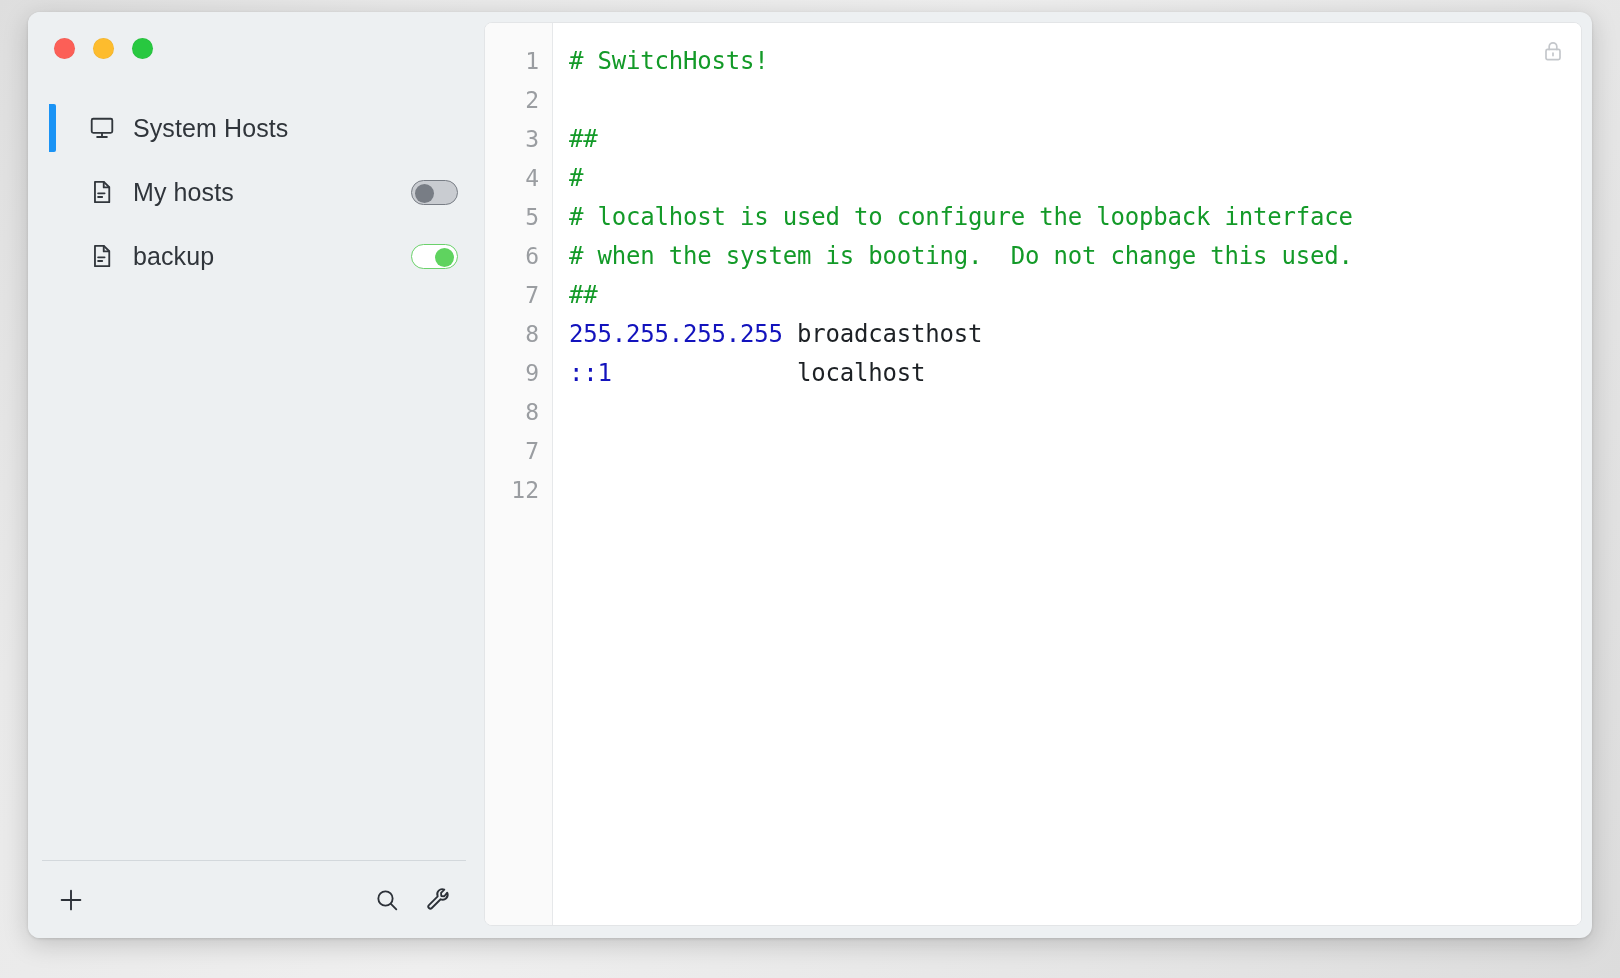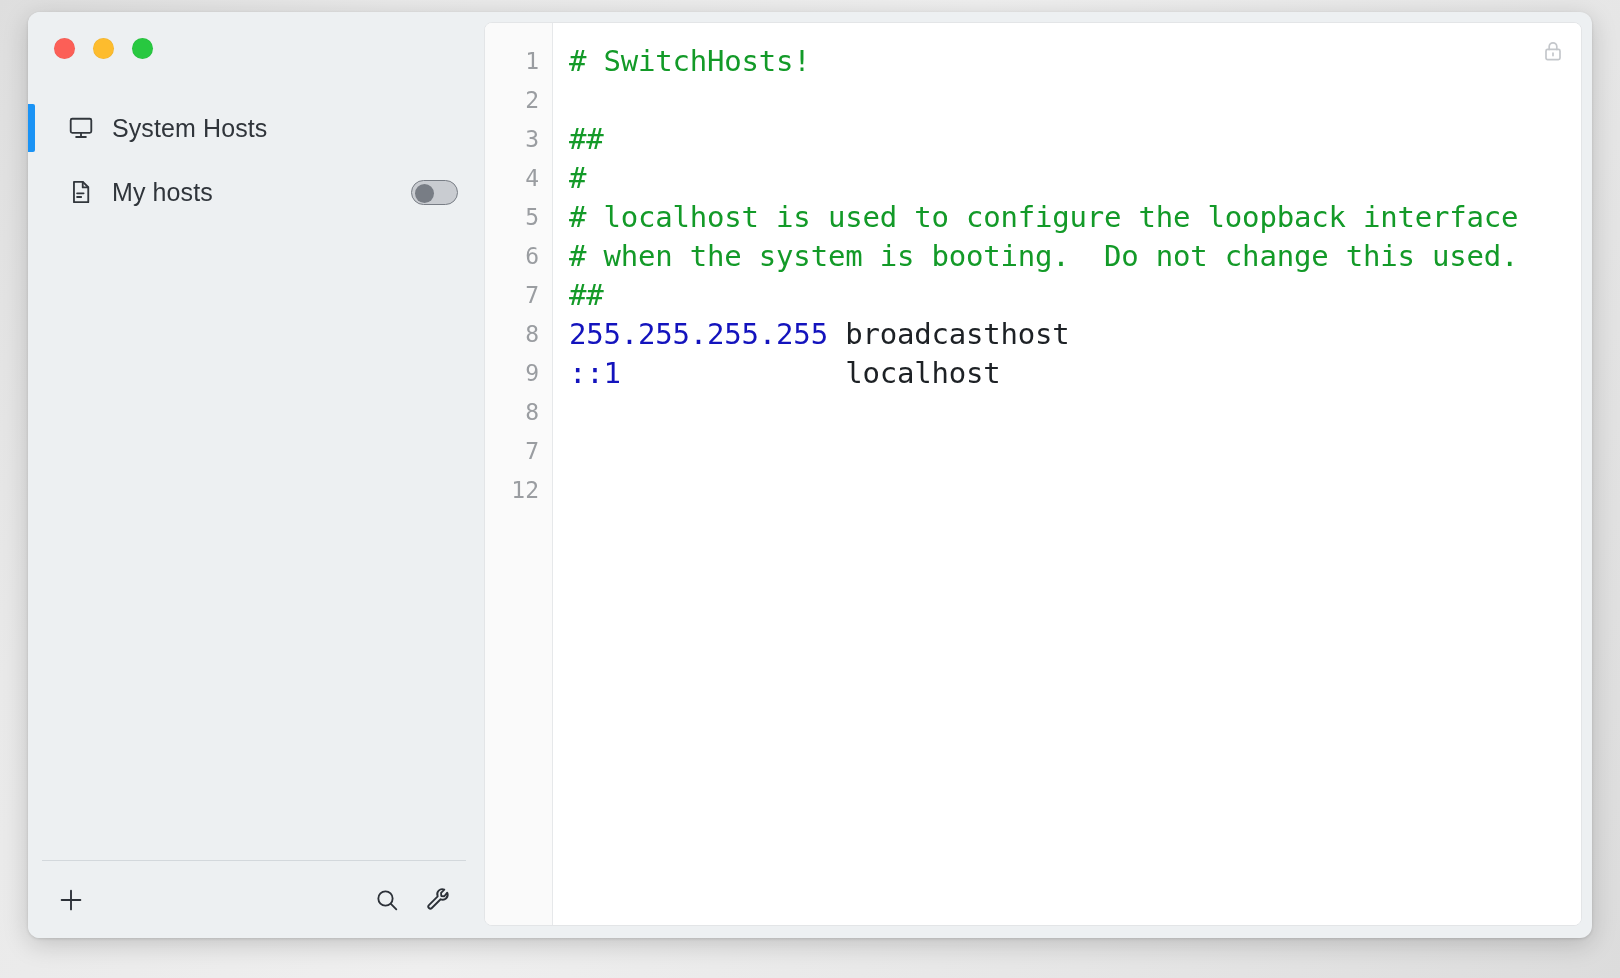--- a/index.html
+++ b/index.html
@@ -63,20 +63,21 @@
     margin-top: 22px;
     flex: 1 1 auto;
   }
 
   .host-item {
     position: relative;
     display: flex;
     align-items: center;
     height: 64px;
     padding: 0 22px 0 40px;
+    margin-left: 21px;
   }
   .host-item .sel-bar {
     position: absolute;
     left: 0;
     top: 8px;
     width: 7px;
     height: 48px;
     background: #1a93f5;
     border-radius: 0 2px 2px 0;
     display: none;
@@ -173,21 +174,21 @@
   }
 
   .code {
     flex: 1 1 auto;
     padding: 19px 0 0 16px;
     background: #fff;
     overflow: hidden;
   }
   .code .line {
     font-family: "DejaVu Sans Mono", "Liberation Mono", monospace;
-    font-size: 29px;
+    font-size: 24px;
     line-height: 39px;
     height: 39px;
     white-space: pre;
     letter-spacing: -0.2px;
   }
   .tk-comment { color: #139a28; }
   .tk-ip      { color: #1313bd; }
   .tk-host    { color: #1d2125; }
 
   .lock-icon {
@@ -235,20 +236,35 @@
               <line x1="8.4" y1="13.2" x2="14.4" y2="13.2"></line>
               <line x1="8.4" y1="16.6" x2="12.2" y2="16.6"></line>
             </svg>
           </span>
           <span class="host-label">My hosts</span>
           <span class="toggle off">
             <span class="knob"></span>
           </span>
         </div>
 
+        <div class="host-item">
+
+          <span class="host-icon">
+            <svg width="26" height="26" viewBox="0 0 24 24" fill="none" stroke="currentColor" stroke-width="1.7" stroke-linecap="round" stroke-linejoin="round">
+              <path d="M5.5 2.6h8.2l5 5v13.8h-13.2z"></path>
+              <path d="M13.6 2.7v5.1h5"></path>
+              <line x1="8.4" y1="13.2" x2="14.4" y2="13.2"></line>
+              <line x1="8.4" y1="16.6" x2="12.2" y2="16.6"></line>
+            </svg>
+          </span>
+          <span class="host-label">backup</span>
+          <span class="toggle on">
+            <span class="knob"></span>
+          </span>
+        </div>
 
       </div>
 
       <div class="sidebar-footer">
         <div class="footer-left">
           <span class="ft-icon">
             <svg width="30" height="30" viewBox="0 0 24 24" fill="none" stroke="currentColor" stroke-width="1.5" stroke-linecap="round">
               <line x1="12" y1="4.5" x2="12" y2="19.5"></line>
               <line x1="4.5" y1="12" x2="19.5" y2="12"></line>
             </svg>

